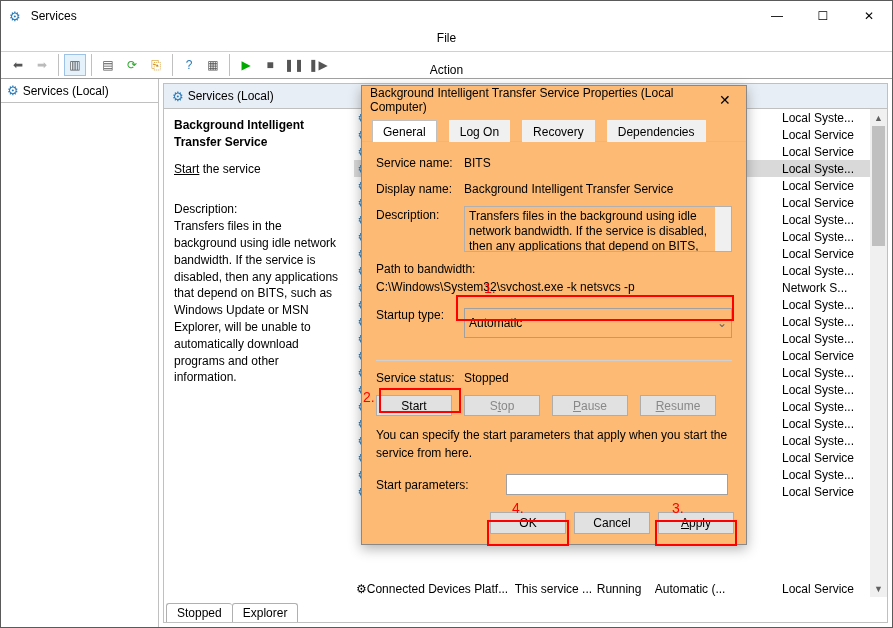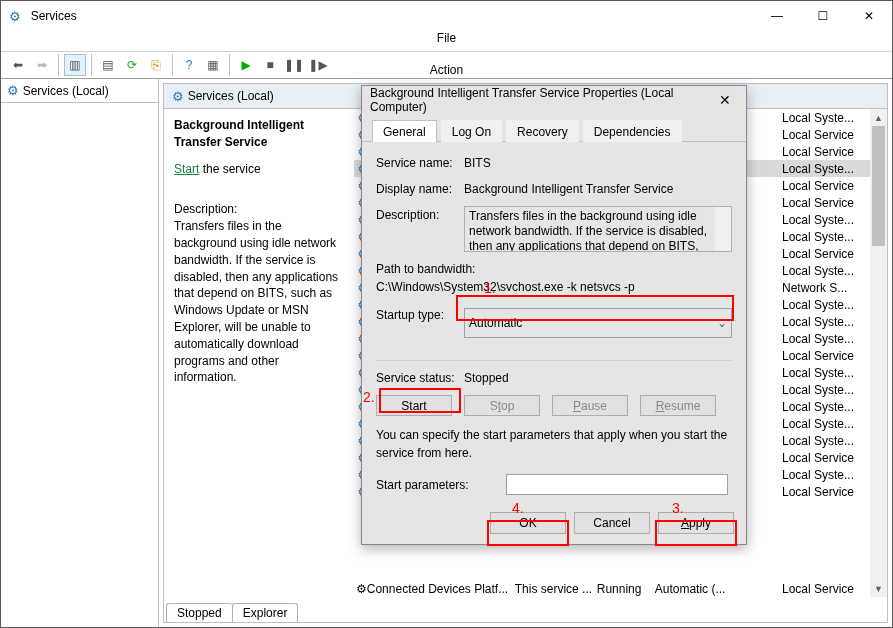--- a/index.html
+++ b/index.html
@@ -15,43 +15,43 @@
 .mainarea { display:flex; height:calc(100% - 78px); }
 .leftpane { width:158px; border-right:1px solid #c0c0c0; background:#fff;}
 .lefthead { height:24px; display:flex; align-items:center; padding:0 6px; background:#fff; border-bottom:1px solid #c0c0c0;}
 .gear { color:#2a7ab9; margin-right:4px; font-size:13px;}
 .rightwrap { flex:1; position:relative; background:#fff; padding:4px;}
 .rightinner { border:1px solid #c0c0c0; height:100%; position:relative; background:#fff;}
 .rhead { height:25px; background:#e8eef5; border-bottom:1px solid #c0c0c0; display:flex; align-items:center; padding:0 8px;}
 .rbody { display:flex; height:calc(100% - 50px);}
 .detailcol { width:190px; padding:8px 10px; line-height:1.4;}
 .svcname { font-weight:bold; margin-bottom:10px;}
-.startlink { color:#15803d; text-decoration:underline;margin-top:15px;}
+.startlink { color:#000000; text-decoration:underline;margin-top:15px;}
 .desclabel { margin-top:24px;}
 .listcol { flex:1; position:relative;}
 .logonhead { width:105px; padding-left:4px; border-left:1px solid #e0e0e0;}
 .scrollhead { width:18px; border-left:1px solid #e0e0e0;}
 .svclist { height:100%; overflow:hidden; }
 .svclist .row { height:17px; display:flex; align-items:center; position:relative;}
 .svclist .row.sel { background:#d9d9d9;}
 .svclist .rgear { width:18px; text-align:center; color:#2a7ab9;}
 .logoncol { position:absolute; right:18px; width:87px; white-space:nowrap; overflow:hidden; text-overflow:ellipsis;}
 .cdrow { position:absolute; left:0; right:0; display:flex; align-items:center; height:17px; padding-left:2px;}
 .tabstrip { position:absolute; bottom:0; left:2px; height:22px; display:flex; align-items:flex-end;}
 .tab { border:1px solid #b0b0b0; border-bottom:none; background:#fff; padding:2px 10px; font-size:12px; border-radius:3px 3px 0 0;}
 .tab:first-child { border-right:none;}
 .scrollbar { position:absolute; right:0; top:0; bottom:0; width:17px; background:#f0f0f0;}
 .scrollup,.scrolldown{height:17px;background:#f0f0f0;display:flex;align-items:center;justify-content:center;color:#606060;font-size:9px;}
 .scrollthumb{position:absolute;left:2px;right:2px;top:17px;height:120px;background:#c0c0c0;}
 
 
-.dialog { position:absolute; left:360px; top:84px; width:386px; height:460px; background:#e5e5e5; border:1px solid #888; box-shadow:0 4px 12px rgba(0,0,0,.3); z-index:10;}
+.dialog { position:absolute; left:360px; top:84px; width:386px; height:460px; background:#fdba74; border:1px solid #888; box-shadow:0 4px 12px rgba(0,0,0,.3); z-index:10;}
 .dlgtitle { height:28px; display:flex; align-items:center; padding:0 8px; }
 .dlgclose { margin-left:auto; width:28px; text-align:center; font-size:14px;}
-.dlgtabs { display:flex; padding:6px 10px 0 10px; border-bottom:1px solid #c0c0c0; gap:4px;}
+.dlgtabs { display:flex; padding:6px 10px 0 10px; border-bottom:1px solid #c0c0c0; gap:12px;}
 .dlgtab { padding:4px 10px 3px 10px; border:1px solid #c0c0c0; border-bottom:none; background:#fff; margin-bottom:-1px; position:relative;}
 .dlgtab:not(.active){ background:#f0f0f0; border:1px solid transparent; border-bottom:none;}
 .dlgbody { padding:12px 14px; line-height:1.5;}
 .frow { display:flex; margin-bottom:8px; align-items:flex-start;}
 .flabel { width:88px;}
 .fval { flex:1;}
 .descbox { border:1px solid #b0b0b0; padding:2px 4px; height:46px; overflow:hidden; position:relative; font-size:12px; line-height:1.25;}
 .descscroll{position:absolute;right:0;top:0;bottom:0;width:16px;background:#f0f0f0;}
 .stsel { margin-top:2px; width:268px; height:30px; border:1px solid #a0a0a0; display:flex; align-items:center; padding:0 4px; justify-content:space-between;}
 .hr { border:none; border-top:1px solid #d0d0d0; margin:2px 0 8px 0;}

